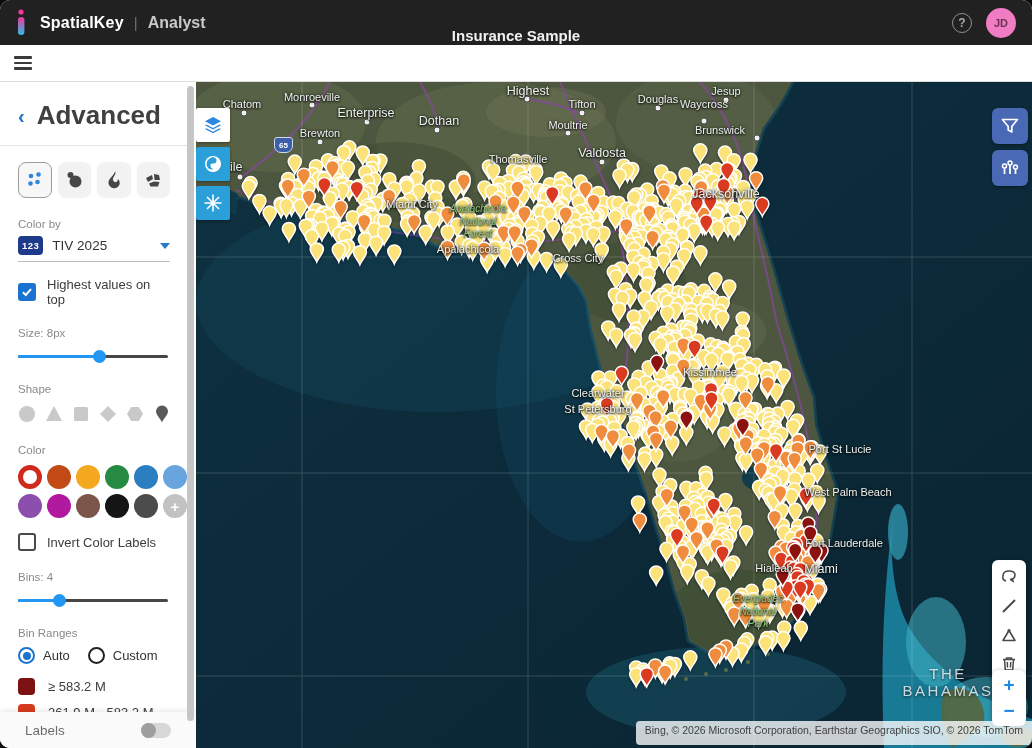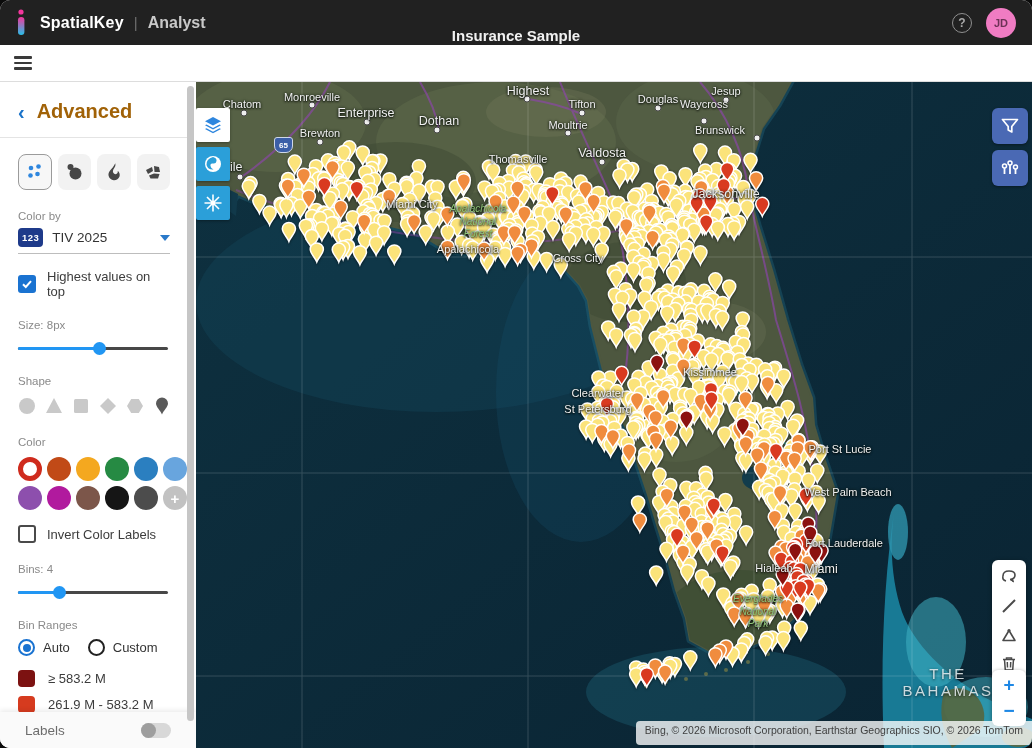--- a/index.html
+++ b/index.html
@@ -21,21 +21,21 @@
   
   .menubar{height:37px;background:#ffffff;border-bottom:1px solid #ddd;display:flex;align-items:center;padding:0 14px;}
   .hamburger{width:18px;display:flex;flex-direction:column;gap:3px;cursor:pointer;}
   .hamburger span{height:2.5px;background:#3a3a3a;border-radius:1px;}
   
   .content{display:flex;height:666px;}
   .sidebar{width:196px;background:#fff;position:relative;flex:none;overflow:hidden;}
   .side-inner{padding:18px 26px 0 18px;}
   .back-row{display:flex;align-items:center;margin-bottom:14px;}
   .chev{color:#1a73c9;font-size:20px;font-weight:bold;line-height:1;margin-right:12px;cursor:pointer;}
-  .panel-title{font-size:20px;font-weight:bold;color:#a16207;}
+  .panel-title{font-size:26px;font-weight:bold;color:#404040;}
   .divider{border:none;border-top:1px solid #e4e4e4;margin:0 -18px 0 -18px;}
   .viz-row{display:flex;gap:6px;margin-top:16px;}
   .viz-btn{width:36px;height:36px;border-radius:8px;background:#f2f2f2;display:flex;align-items:center;
            justify-content:center;color:#474747;cursor:pointer;border:1px solid transparent;}
   .viz-btn.sel{background:#f7f7f7;border:1px solid #9b9b9b;color:#2e86de;}
   .sec-label{font-size:11.5px;color:#8a8a8a;margin-top:20px;}
   .field-row{display:flex;align-items:center;height:32px;border-bottom:1px solid #bdbdbd;cursor:pointer;}
   .badge-123{background:#1e3a8a;color:#fff;font-size:9.5px;font-weight:bold;border-radius:4px;
              padding:4px 4px;margin-right:9px;letter-spacing:.5px;}
   .field-text{font-size:13.5px;color:#333;flex:1;}

